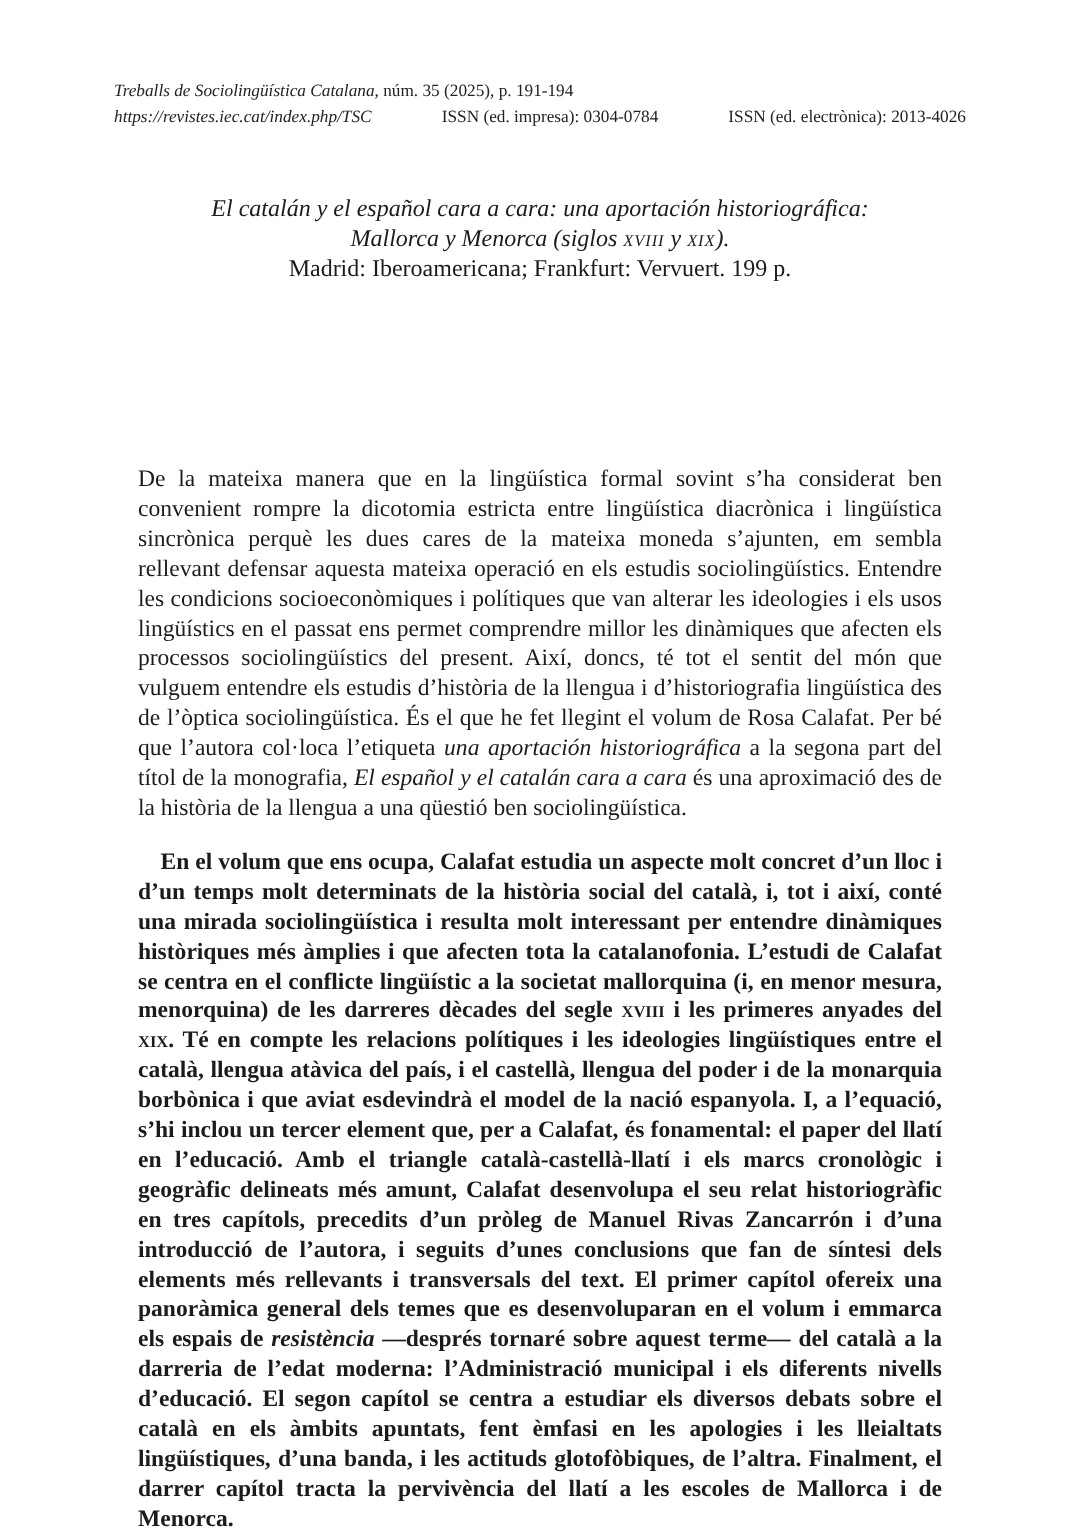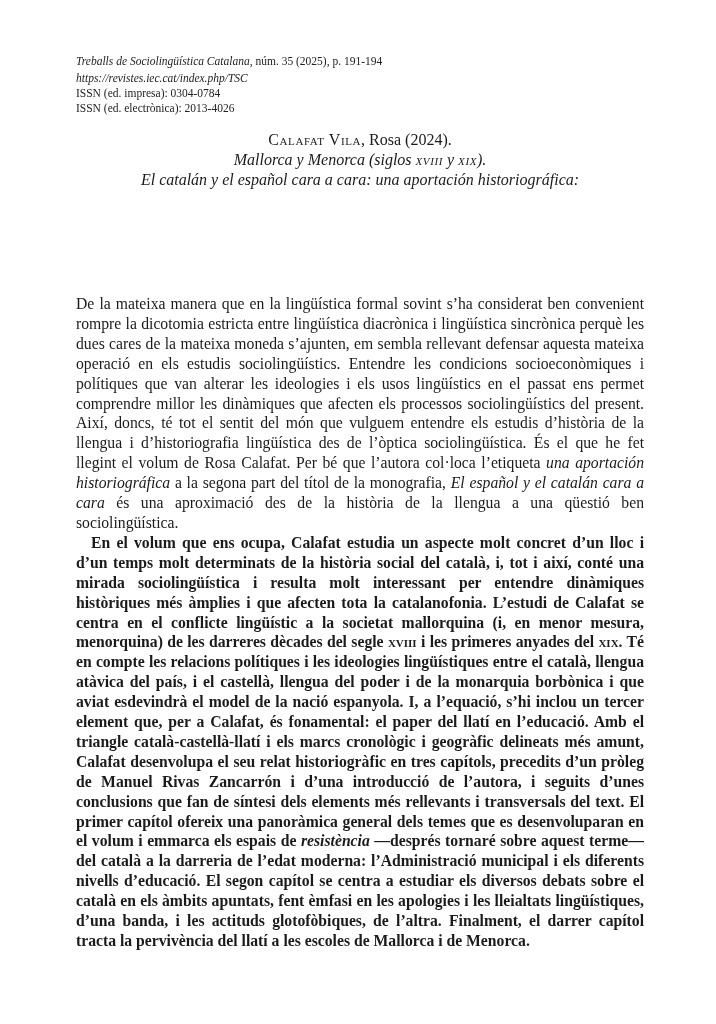--- a/index.html
+++ b/index.html
@@ -21,21 +21,20 @@
     right: 72px;
     top: 54px;
     font-size: 11.5px;
     line-height: 15px;
     color: #222;
   }
   .journal-header .line2 {
     display: flex;
     justify-content: space-between;
     margin-top: 2px;
-    flex-direction: column;
   }
   
   .citation {
     position: absolute;
     left: 76px;
     right: 72px;
     top: 130px;
     text-align: center;
     font-size: 16px;
     line-height: 20px;
@@ -46,44 +45,44 @@
     position: absolute;
     left: 76px;
     right: 72px;
     top: 294px;
     font-size: 15.7px;
     line-height: 19.9px;
     text-align: justify;
     hyphens: auto;
     -webkit-hyphens: auto;
   }
-  .review-body p { margin: 0; }
+  .review-body p { margin: 16px; }
   .review-body p.indent { text-indent: 15px; font-weight: bold; }
   
   .it { font-style: italic; }
   .sc { font-variant: small-caps; }
 </style>
 </head>
 <body>
 
 <div class="page">
 
   <div class="journal-header">
     <div class="line1"><span class="it">Treballs de Sociolingüística Catalana</span><span>, núm. 35 (2025), p. 191-194</span></div>
     <div class="line2">
       <span class="it">https://revistes.iec.cat/index.php/TSC</span>
       <span>ISSN (ed. impresa): 0304-0784</span>
       <span>ISSN (ed. electrònica): 2013-4026</span>
     </div>
   </div>
 
   <div class="citation">
-    <div><span class="sc">Calafat Vila</span><span>, Rosa (2024).</span></div>
+    <div><span class="it">El catalán y el español cara a cara: una aportación historiográfica:</span></div>
     <div><span class="it">Mallorca y Menorca (siglos </span><span class="it sc">xviii</span><span class="it"> y </span><span class="it sc">xix</span><span class="it">).</span></div>
-    <div><span class="it">El catalán y el español cara a cara: una aportación historiográfica:</span></div>
+    <div><span>Madrid: Iberoamericana; Frankfurt: Vervuert. 199 p.</span></div>
   </div>
 
   <div class="review-body">
       <p><span>De la mateixa manera que en la lingüística formal sovint s’ha considerat ben convenient rompre la dicotomia estricta entre lingüística diacrònica i lingüística sincrònica perquè les dues cares de la mateixa moneda s’ajunten, em sembla rellevant defensar aquesta mateixa operació en els estudis sociolingüístics. Entendre les condicions socioeconòmiques i polítiques que van alterar les ideologies i els usos lingüístics en el passat ens permet comprendre millor les dinàmiques que afecten els processos sociolingüístics del present. Així, doncs, té tot el sentit del món que vulguem entendre els estudis d’història de la llengua i d’historiografia lingüística des de l’òptica sociolingüística. És el que he fet llegint el volum de Rosa Calafat. Per bé que l’autora col·loca l’etiqueta </span><span class="it">una aportación historiográfica</span><span> a la segona part del títol de la monografia, </span><span class="it">El español y el catalán cara a cara</span><span> és una aproximació des de la història de la llengua a una qüestió ben sociolingüística.</span></p>
       <p class="indent"><span>En el volum que ens ocupa, Calafat estudia un aspecte molt concret d’un lloc i d’un temps molt determinats de la història social del català, i, tot i així, conté una mirada sociolingüística i resulta molt interessant per entendre dinàmiques històriques més àmplies i que afecten tota la catalanofonia. L’estudi de Calafat se centra en el conflicte lingüístic a la societat mallorquina (i, en menor mesura, menorquina) de les darreres dècades del segle </span><span class="sc">xviii</span><span> i les primeres anyades del </span><span class="sc">xix</span><span>. Té en compte les relacions polítiques i les ideologies lingüístiques entre el català, llengua atàvica del país, i el castellà, llengua del poder i de la monarquia borbònica i que aviat esdevindrà el model de la nació espanyola. I, a l’equació, s’hi inclou un tercer element que, per a Calafat, és fonamental: el paper del llatí en l’educació. Amb el triangle català-castellà-llatí i els marcs cronològic i geogràfic delineats més amunt, Calafat desenvolupa el seu relat historiogràfic en tres capítols, precedits d’un pròleg de Manuel Rivas Zancarrón i d’una introducció de l’autora, i seguits d’unes conclusions que fan de síntesi dels elements més rellevants i transversals del text. El primer capítol ofereix una panoràmica general dels temes que es desenvoluparan en el volum i emmarca els espais de </span><span class="it">resistència</span><span> —després tornaré sobre aquest terme— del català a la darreria de l’edat moderna: l’Administració municipal i els diferents nivells d’educació. El segon capítol se centra a estudiar els diversos debats sobre el català en els àmbits apuntats, fent èmfasi en les apologies i les lleialtats lingüístiques, d’una banda, i les actituds glotofòbiques, de l’altra. Finalment, el darrer capítol tracta la pervivència del llatí a les escoles de Mallorca i de Menorca.</span></p>
     </div>
 
 </div>
 
 </body></html>

